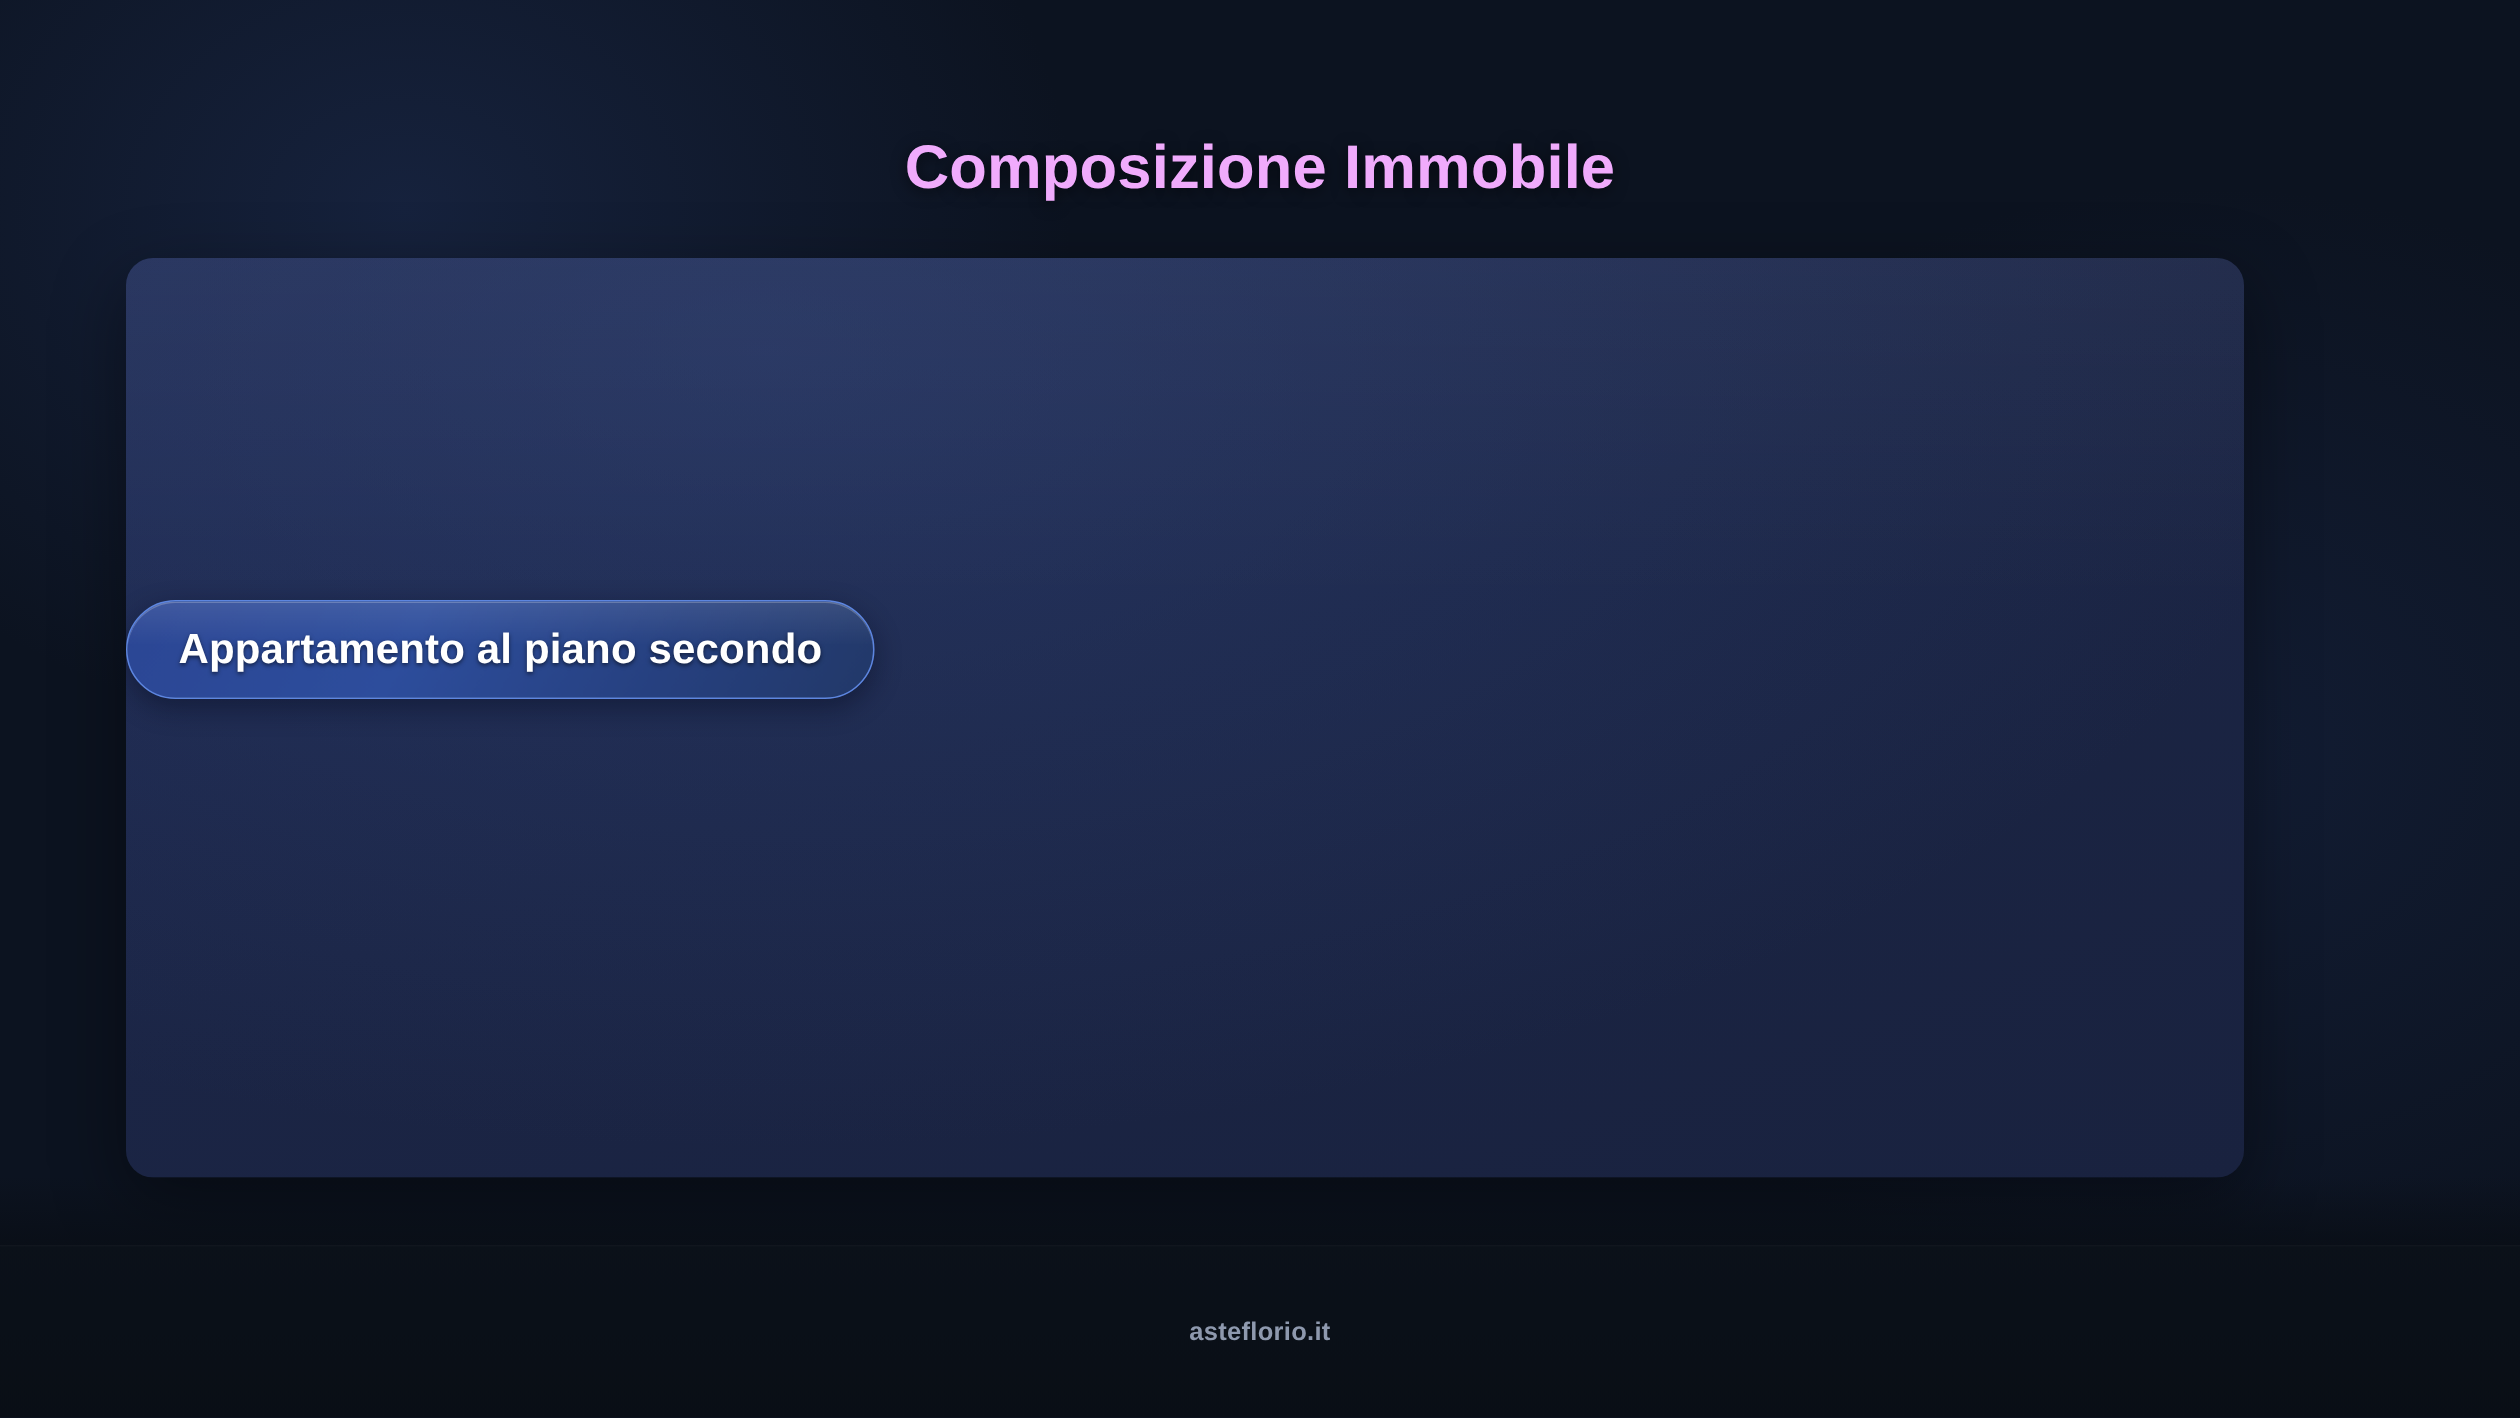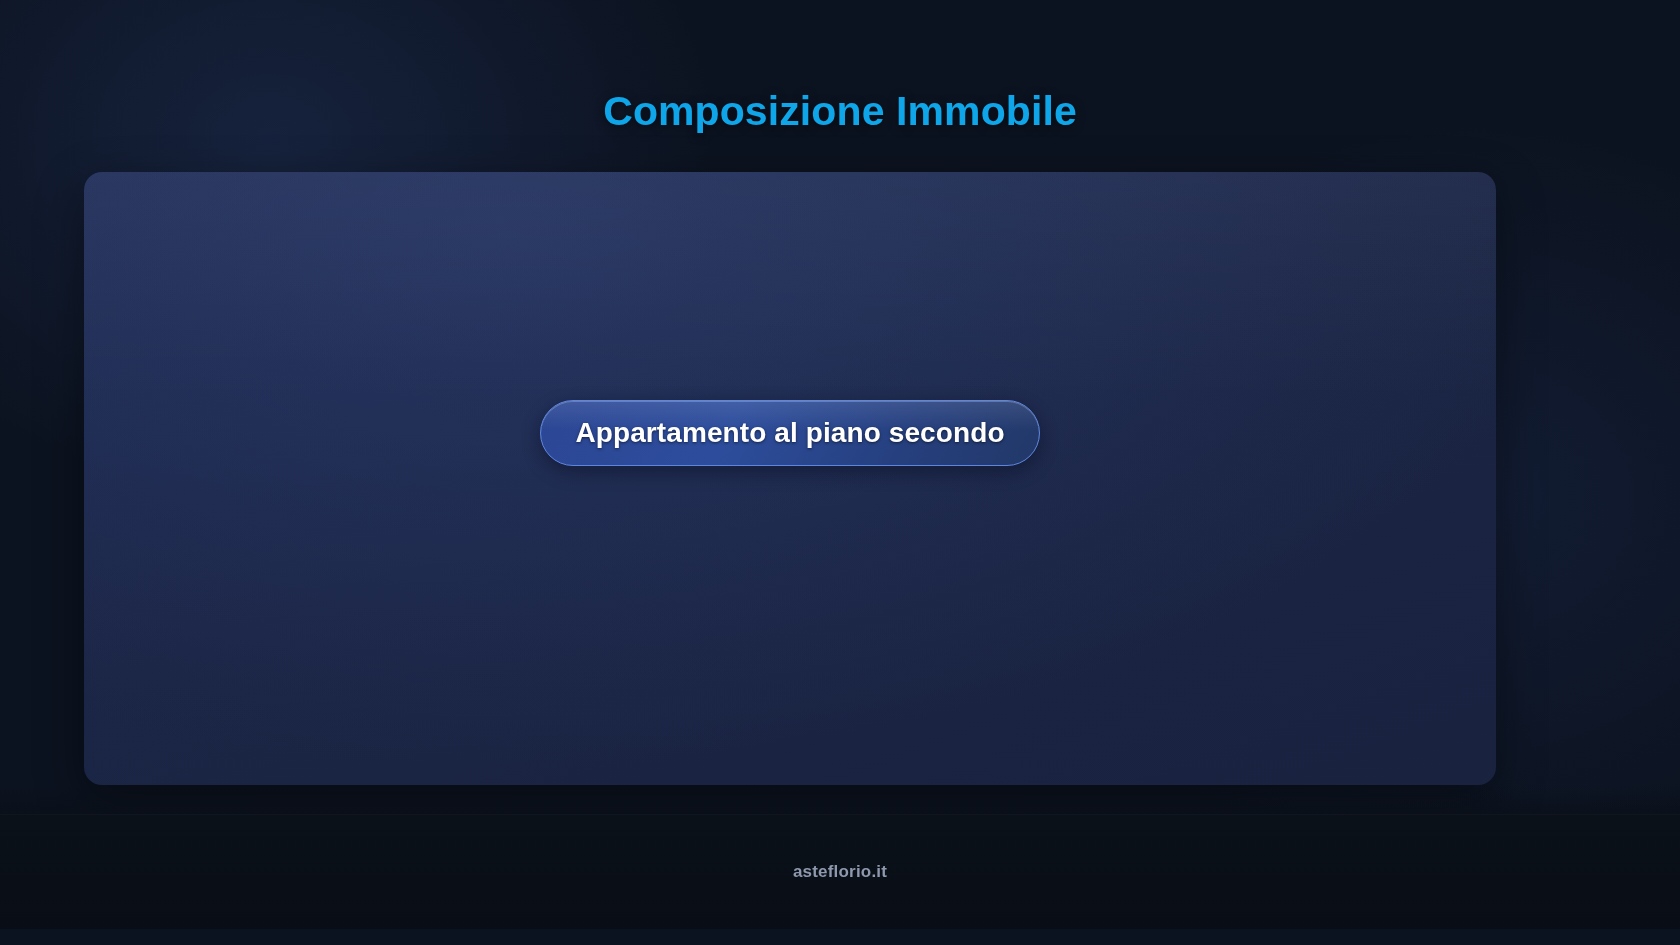--- a/index.html
+++ b/index.html
@@ -41,21 +41,21 @@
   }
 
   
   .page-title {
     position:absolute;
     left:0; top:88px;
     width:1680px;
     text-align:center;
     font-size:41px;
     font-weight:bold;
-    color:#0ea5e9;
+    color:#f0abfc;
     letter-spacing:.1px;
     text-shadow:0 2px 10px rgba(0,0,0,.55);
   }
 
   
   .card {
     position:absolute;
     left:84px; top:172px;
     width:1412px; height:613px;
     border-radius:18px;
@@ -73,21 +73,21 @@
     pointer-events:none;
   }
 
   
   .pill-rows {
     position:absolute;
     left:0;
     top:228px;
     width:1412px;
     display:flex;
-    flex-direction:column;
+    flex-direction:row;
     align-items:center;
     gap:22px;
   }
   .pill-row {
     display:flex;
     justify-content:center;
     align-items:center;
     gap:18px;
   }
 
@@ -110,21 +110,21 @@
     letter-spacing:.1px;
     text-shadow:0 1px 3px rgba(0,0,0,.55);
     box-shadow:
       0 6px 18px rgba(6,12,30,.45),
       inset 0 1px 0 rgba(255,255,255,.22);
   }
 
   
   .footer-bar {
     position:absolute;
-    left:0; bottom:16px;
+    left:0; bottom:0;
     width:1680px; height:115px;
     background:linear-gradient(180deg, #0b1119 0%, #090e16 100%);
     border-top:1px solid rgba(255,255,255,.035);
     display:flex;
     align-items:center;
     justify-content:center;
   }
   .footer-text {
     font-size:17px;
     font-weight:bold;

